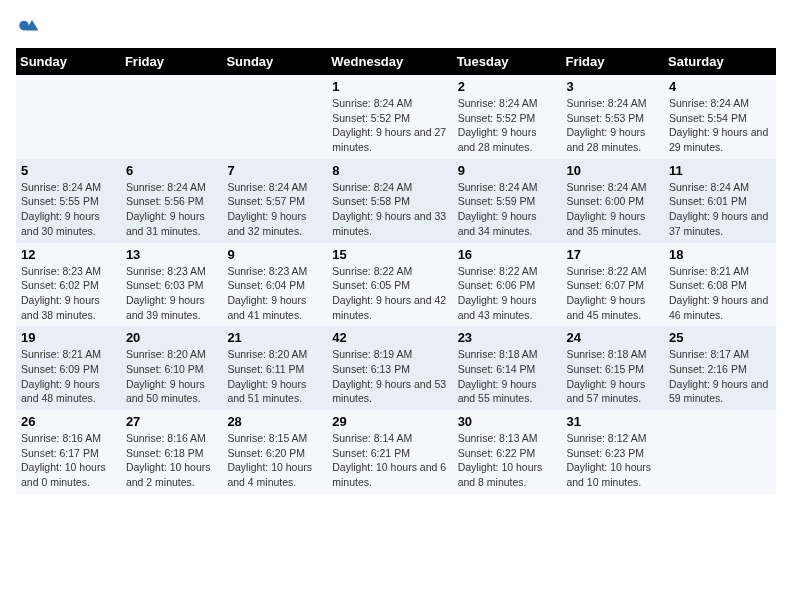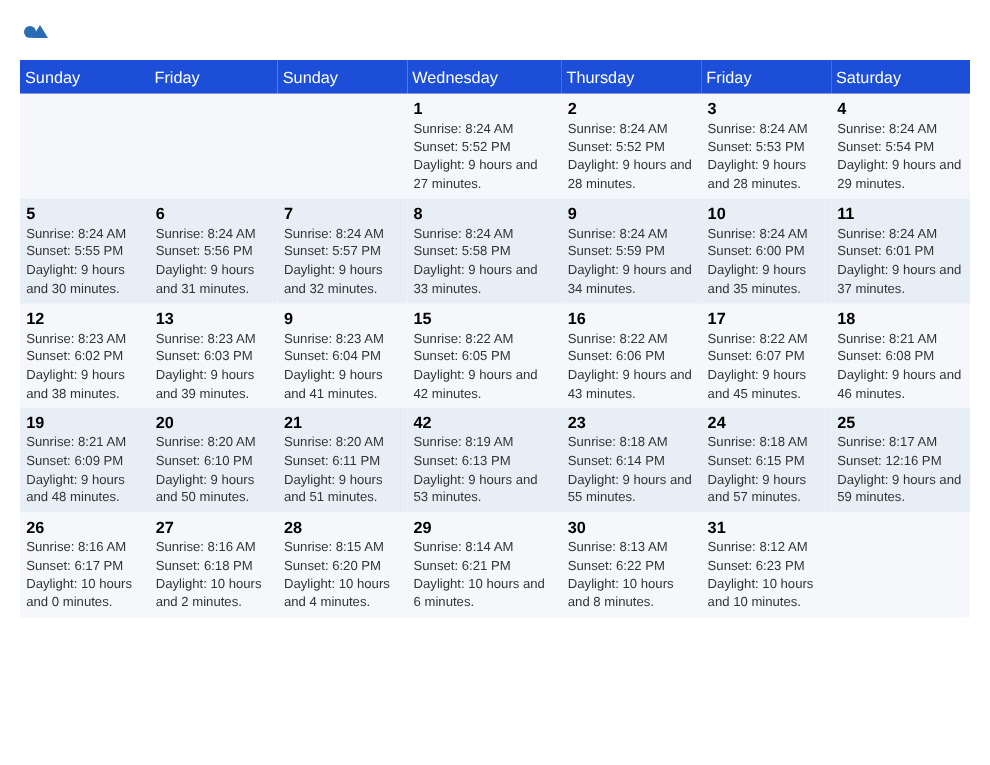--- a/index.html
+++ b/index.html
@@ -46,26 +46,26 @@
     .sub-title {
       font-size: 15px;
       color: #333;
     }
     table {
       width: 100%;
       border-collapse: collapse;
       font-size: 11px;
     }
     thead tr th {
-      background-color: #1d4ed8;
+      background-color: #000000;
       color: #fff;
       padding: 6px 4px;
       text-align: left;
       font-size: 13px;
-      font-weight: normal;
+      font-weight: bold;
     }
     tbody tr {
       vertical-align: top;
     }
     tbody tr:nth-child(odd) {
       background-color: #f5f7fa;
     }
     tbody tr:nth-child(even) {
       background-color: #e8eef5;
     }
@@ -107,21 +107,21 @@
   </div>
 </div>
 
 <table>
   <thead>
     <tr>
     <th>Sunday</th>
         <th>Friday</th>
         <th>Sunday</th>
         <th>Wednesday</th>
-        <th>Thursday</th>
+        <th>Tuesday</th>
         <th>Friday</th>
         <th>Saturday</th>
       </tr>
   </thead>
   <tbody id="calendar-body">
   <tr>
         <td></td>
         <td></td>
         <td></td>
         <td>
@@ -270,21 +270,21 @@
         </td>
         <td>
           <span class="day-num">24</span>
           <div class="cell-content">Sunrise: 8:18 AM
 Sunset: 6:15 PM
 Daylight: 9 hours and 57 minutes.</div>
         </td>
         <td>
           <span class="day-num">25</span>
           <div class="cell-content">Sunrise: 8:17 AM
-Sunset: 12:16 PM
+Sunset: 2:16 PM
 Daylight: 9 hours and 59 minutes.</div>
         </td>
       </tr>
       <tr>
         <td>
           <span class="day-num">26</span>
           <div class="cell-content">Sunrise: 8:16 AM
 Sunset: 6:17 PM
 Daylight: 10 hours and 0 minutes.</div>
         </td>

